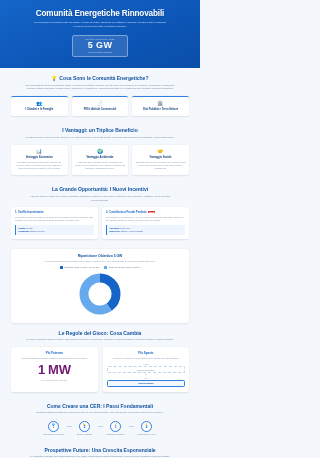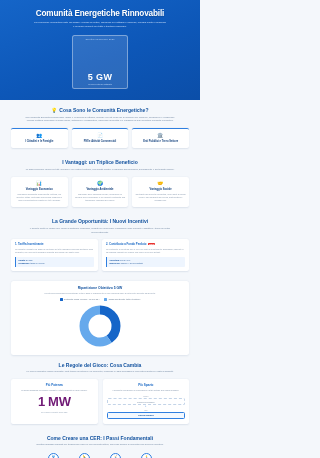--- a/index.html
+++ b/index.html
@@ -26,21 +26,21 @@
   .hero-sub {
     color:#cfe2fb; font-size:2.5px; line-height:1.55; margin-top:3px;
     padding:0 22px;
   }
   .hero-badge {
     margin:6px auto 0; width:56px; background:rgba(255,255,255,.13);
     border:0.5px solid rgba(255,255,255,.38); border-radius:2.5px;
     padding:2.5px 3px 3px;
   }
   .badge-label { color:#bed8f7; font-size:2.2px; letter-spacing:.2px; }
-  .badge-value { color:#fff; font-size:9px; font-weight:bold; letter-spacing:.4px; line-height:1.15;margin-top:32px; }
+  .badge-value { color:#fff; font-size:9px; font-weight:bold; letter-spacing:.4px; line-height:1.15; }
   .badge-note { color:#bed8f7; font-size:2px; margin-top:.5px; }
 
   
   .section { padding:7px 11px 4px; text-align:center; }
   .sec-title {
     font-size:5px; font-weight:bold; color:#11519e; line-height:1.2;
   }
   .sec-title .ic { margin-right:1.5px; }
   .sec-sub {
     font-size:2.3px; color:#7489a3; line-height:1.6; margin-top:2.5px;

